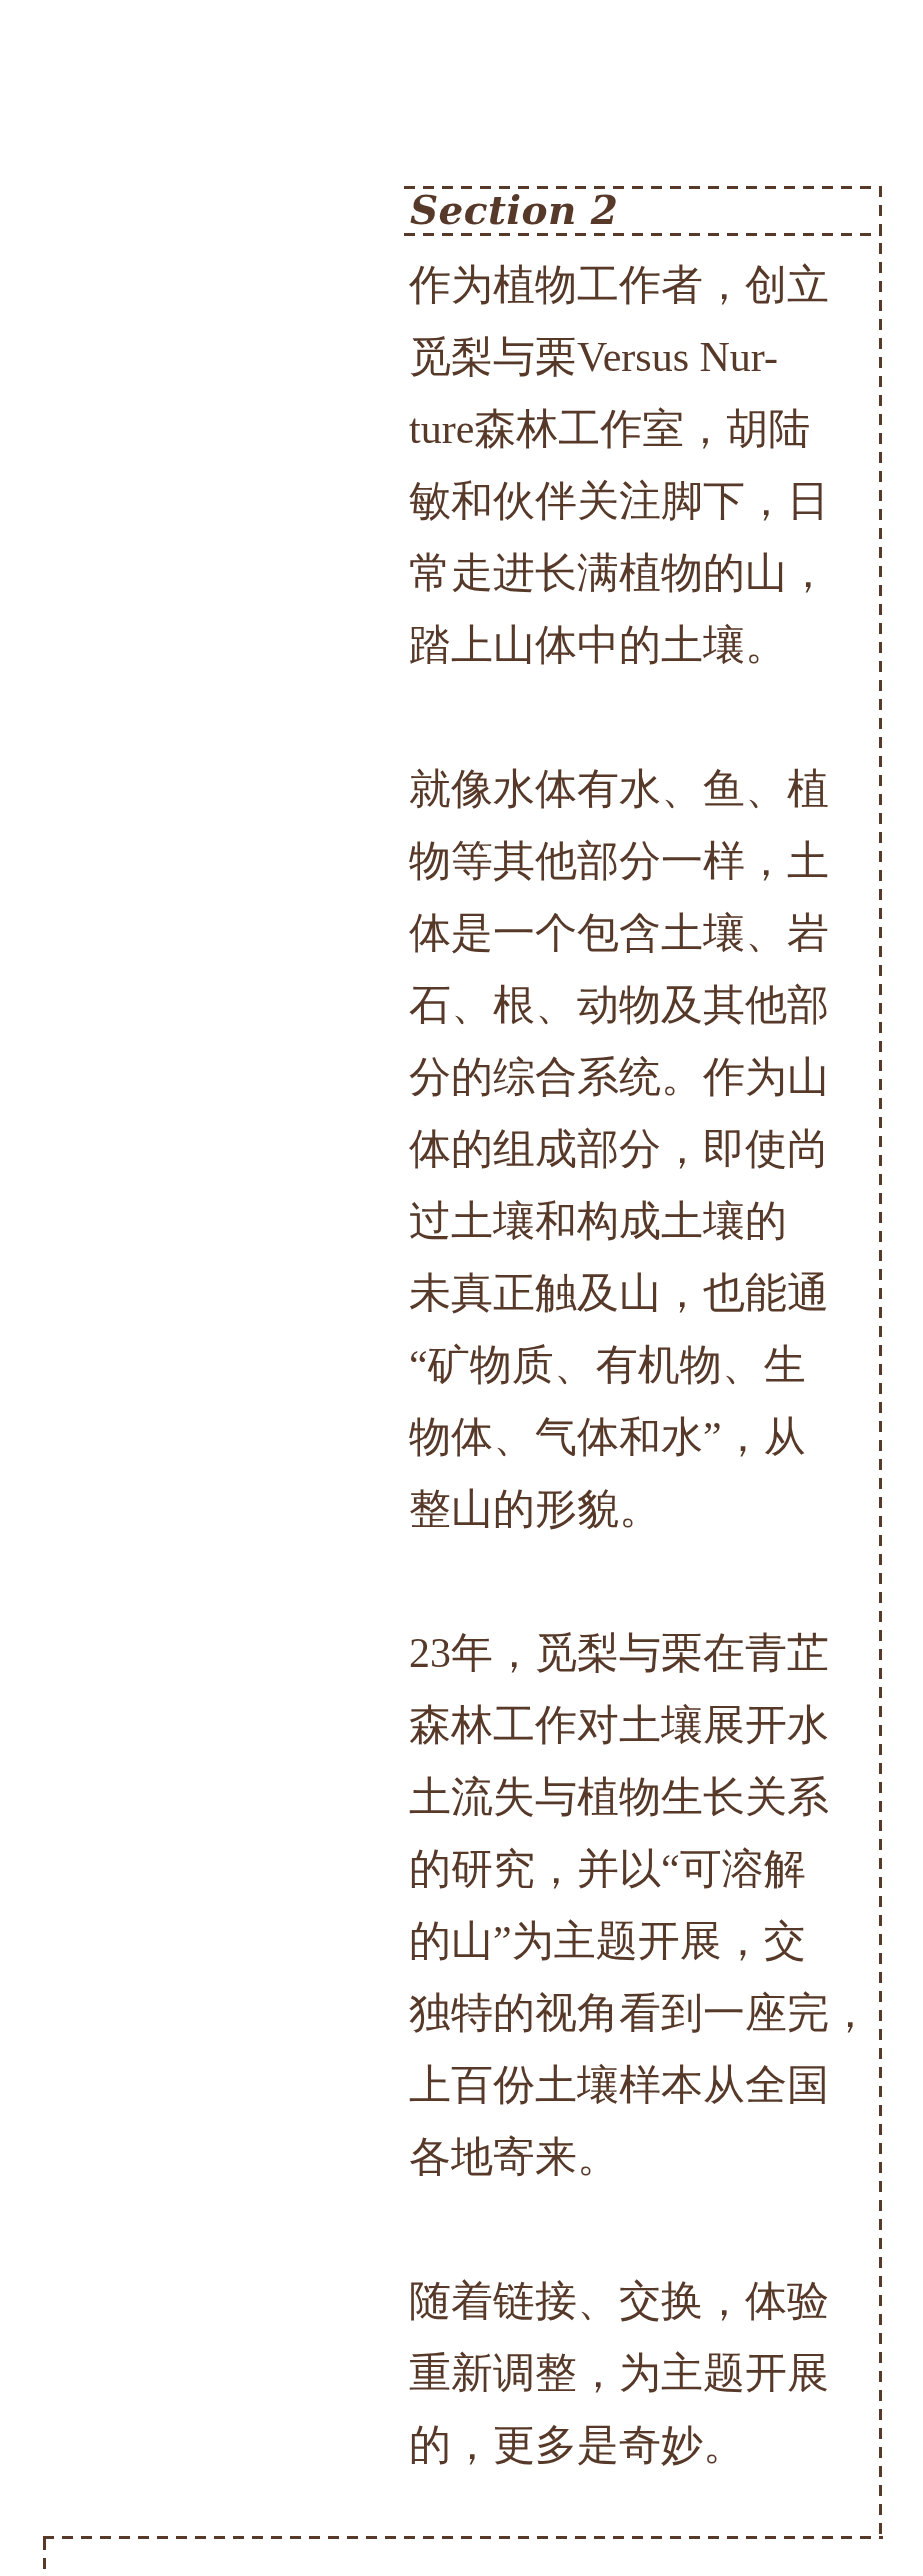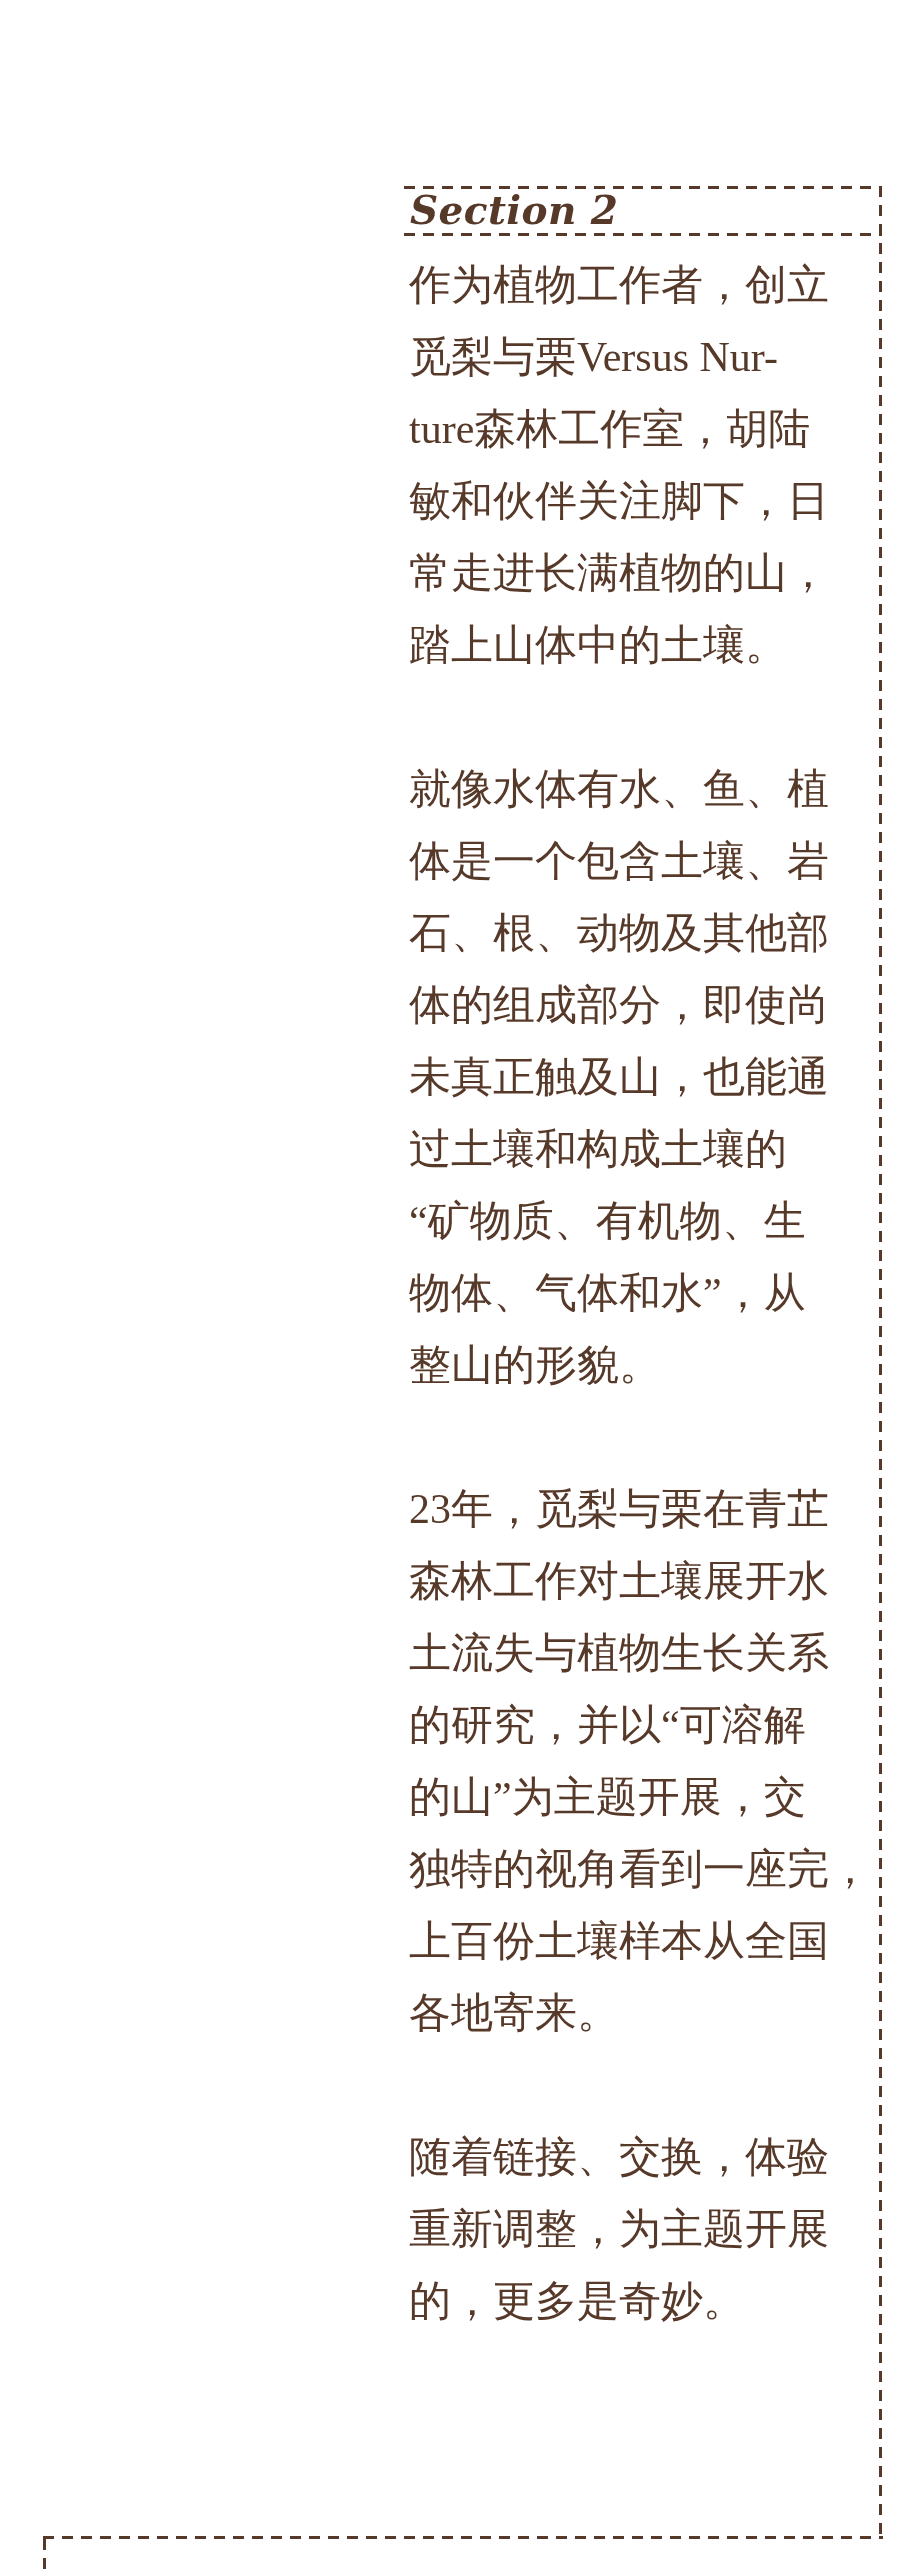--- a/index.html
+++ b/index.html
@@ -44,25 +44,27 @@
       <div class="paragraph">
         <div class="line">作为植物工作者，创立</div>
         <div class="line">觅梨与栗Versus Nur-</div>
         <div class="line">ture森林工作室，胡陆</div>
         <div class="line">敏和伙伴关注脚下，日</div>
         <div class="line">常走进长满植物的山，</div>
         <div class="line">踏上山体中的土壤。</div>
       </div>
       <div class="paragraph">
         <div class="line">就像水体有水、鱼、植</div>
+        <div class="line">物等其他部分一样，土</div>
         <div class="line">体是一个包含土壤、岩</div>
         <div class="line">石、根、动物及其他部</div>
+        <div class="line">分的综合系统。作为山</div>
         <div class="line">体的组成部分，即使尚</div>
+        <div class="line">过土壤和构成土壤的</div>
         <div class="line">未真正触及山，也能通</div>
-        <div class="line">过土壤和构成土壤的</div>
         <div class="line">“矿物质、有机物、生</div>
         <div class="line">物体、气体和水”，从</div>
         <div class="line">整山的形貌。</div>
       </div>
       <div class="paragraph">
         <div class="line">23年，觅梨与栗在青芷</div>
         <div class="line">森林工作对土壤展开水</div>
         <div class="line">土流失与植物生长关系</div>
         <div class="line">的研究，并以“可溶解</div>
         <div class="line">的山”为主题开展，交</div>

